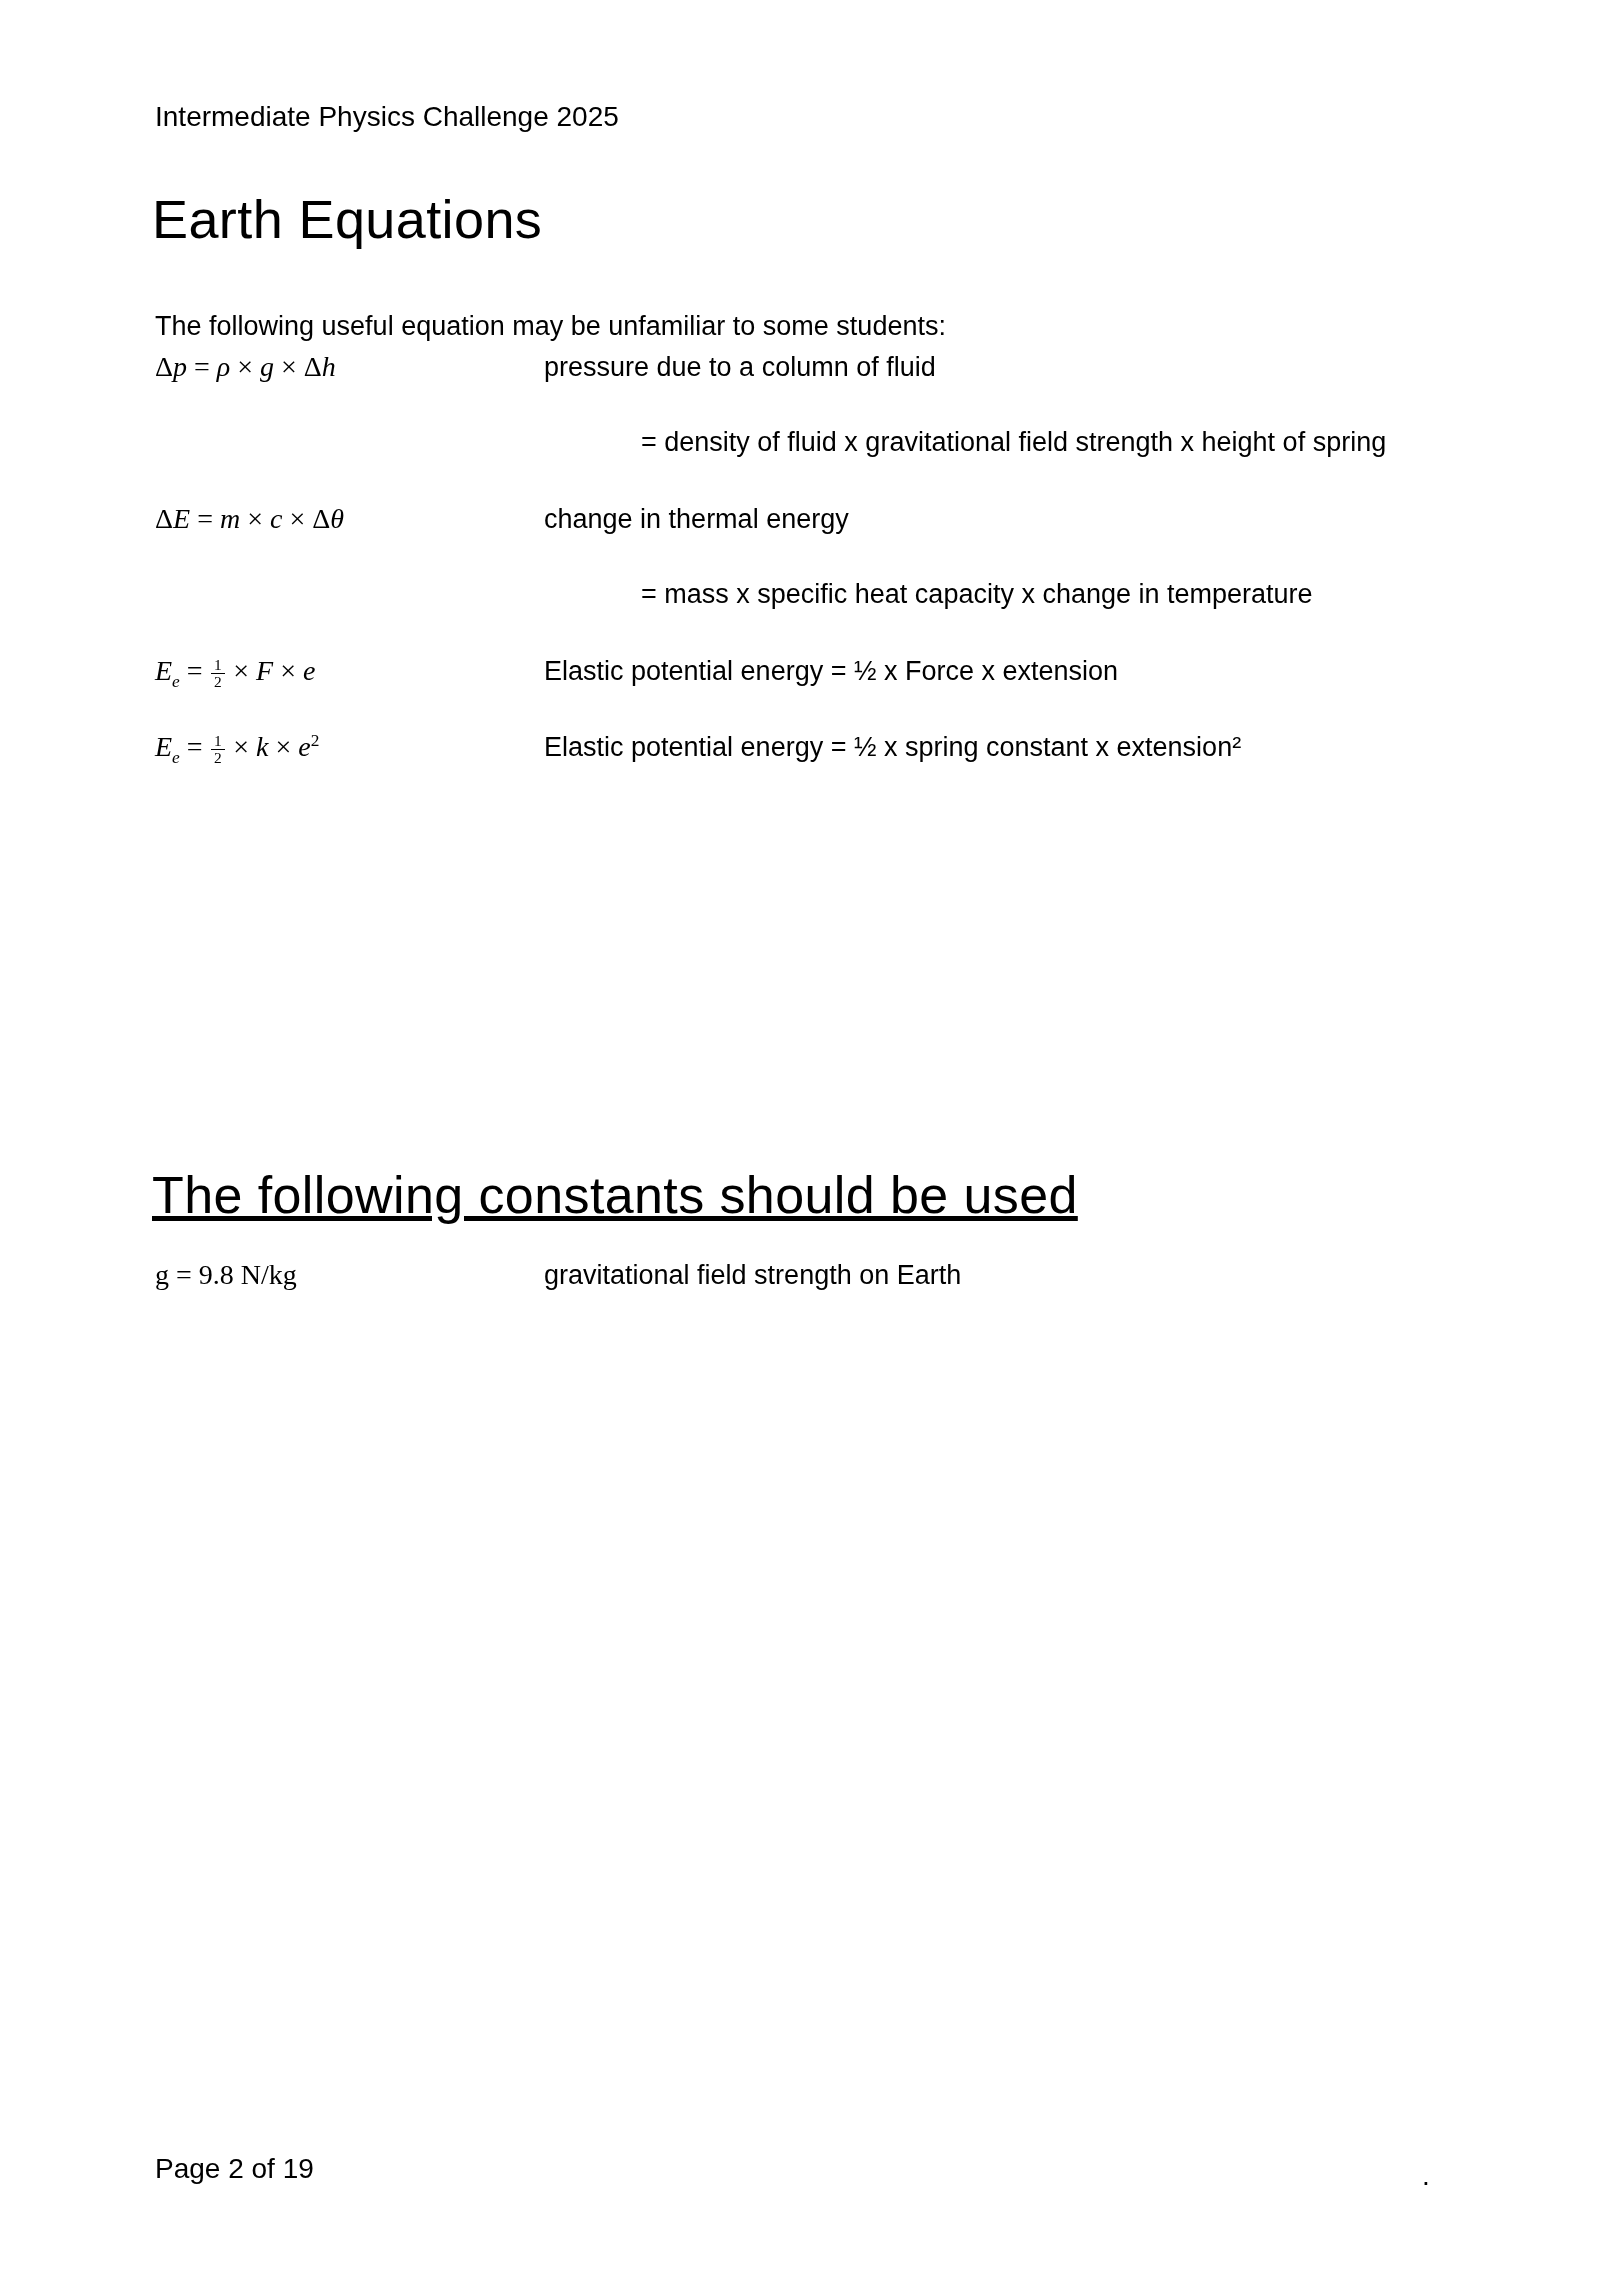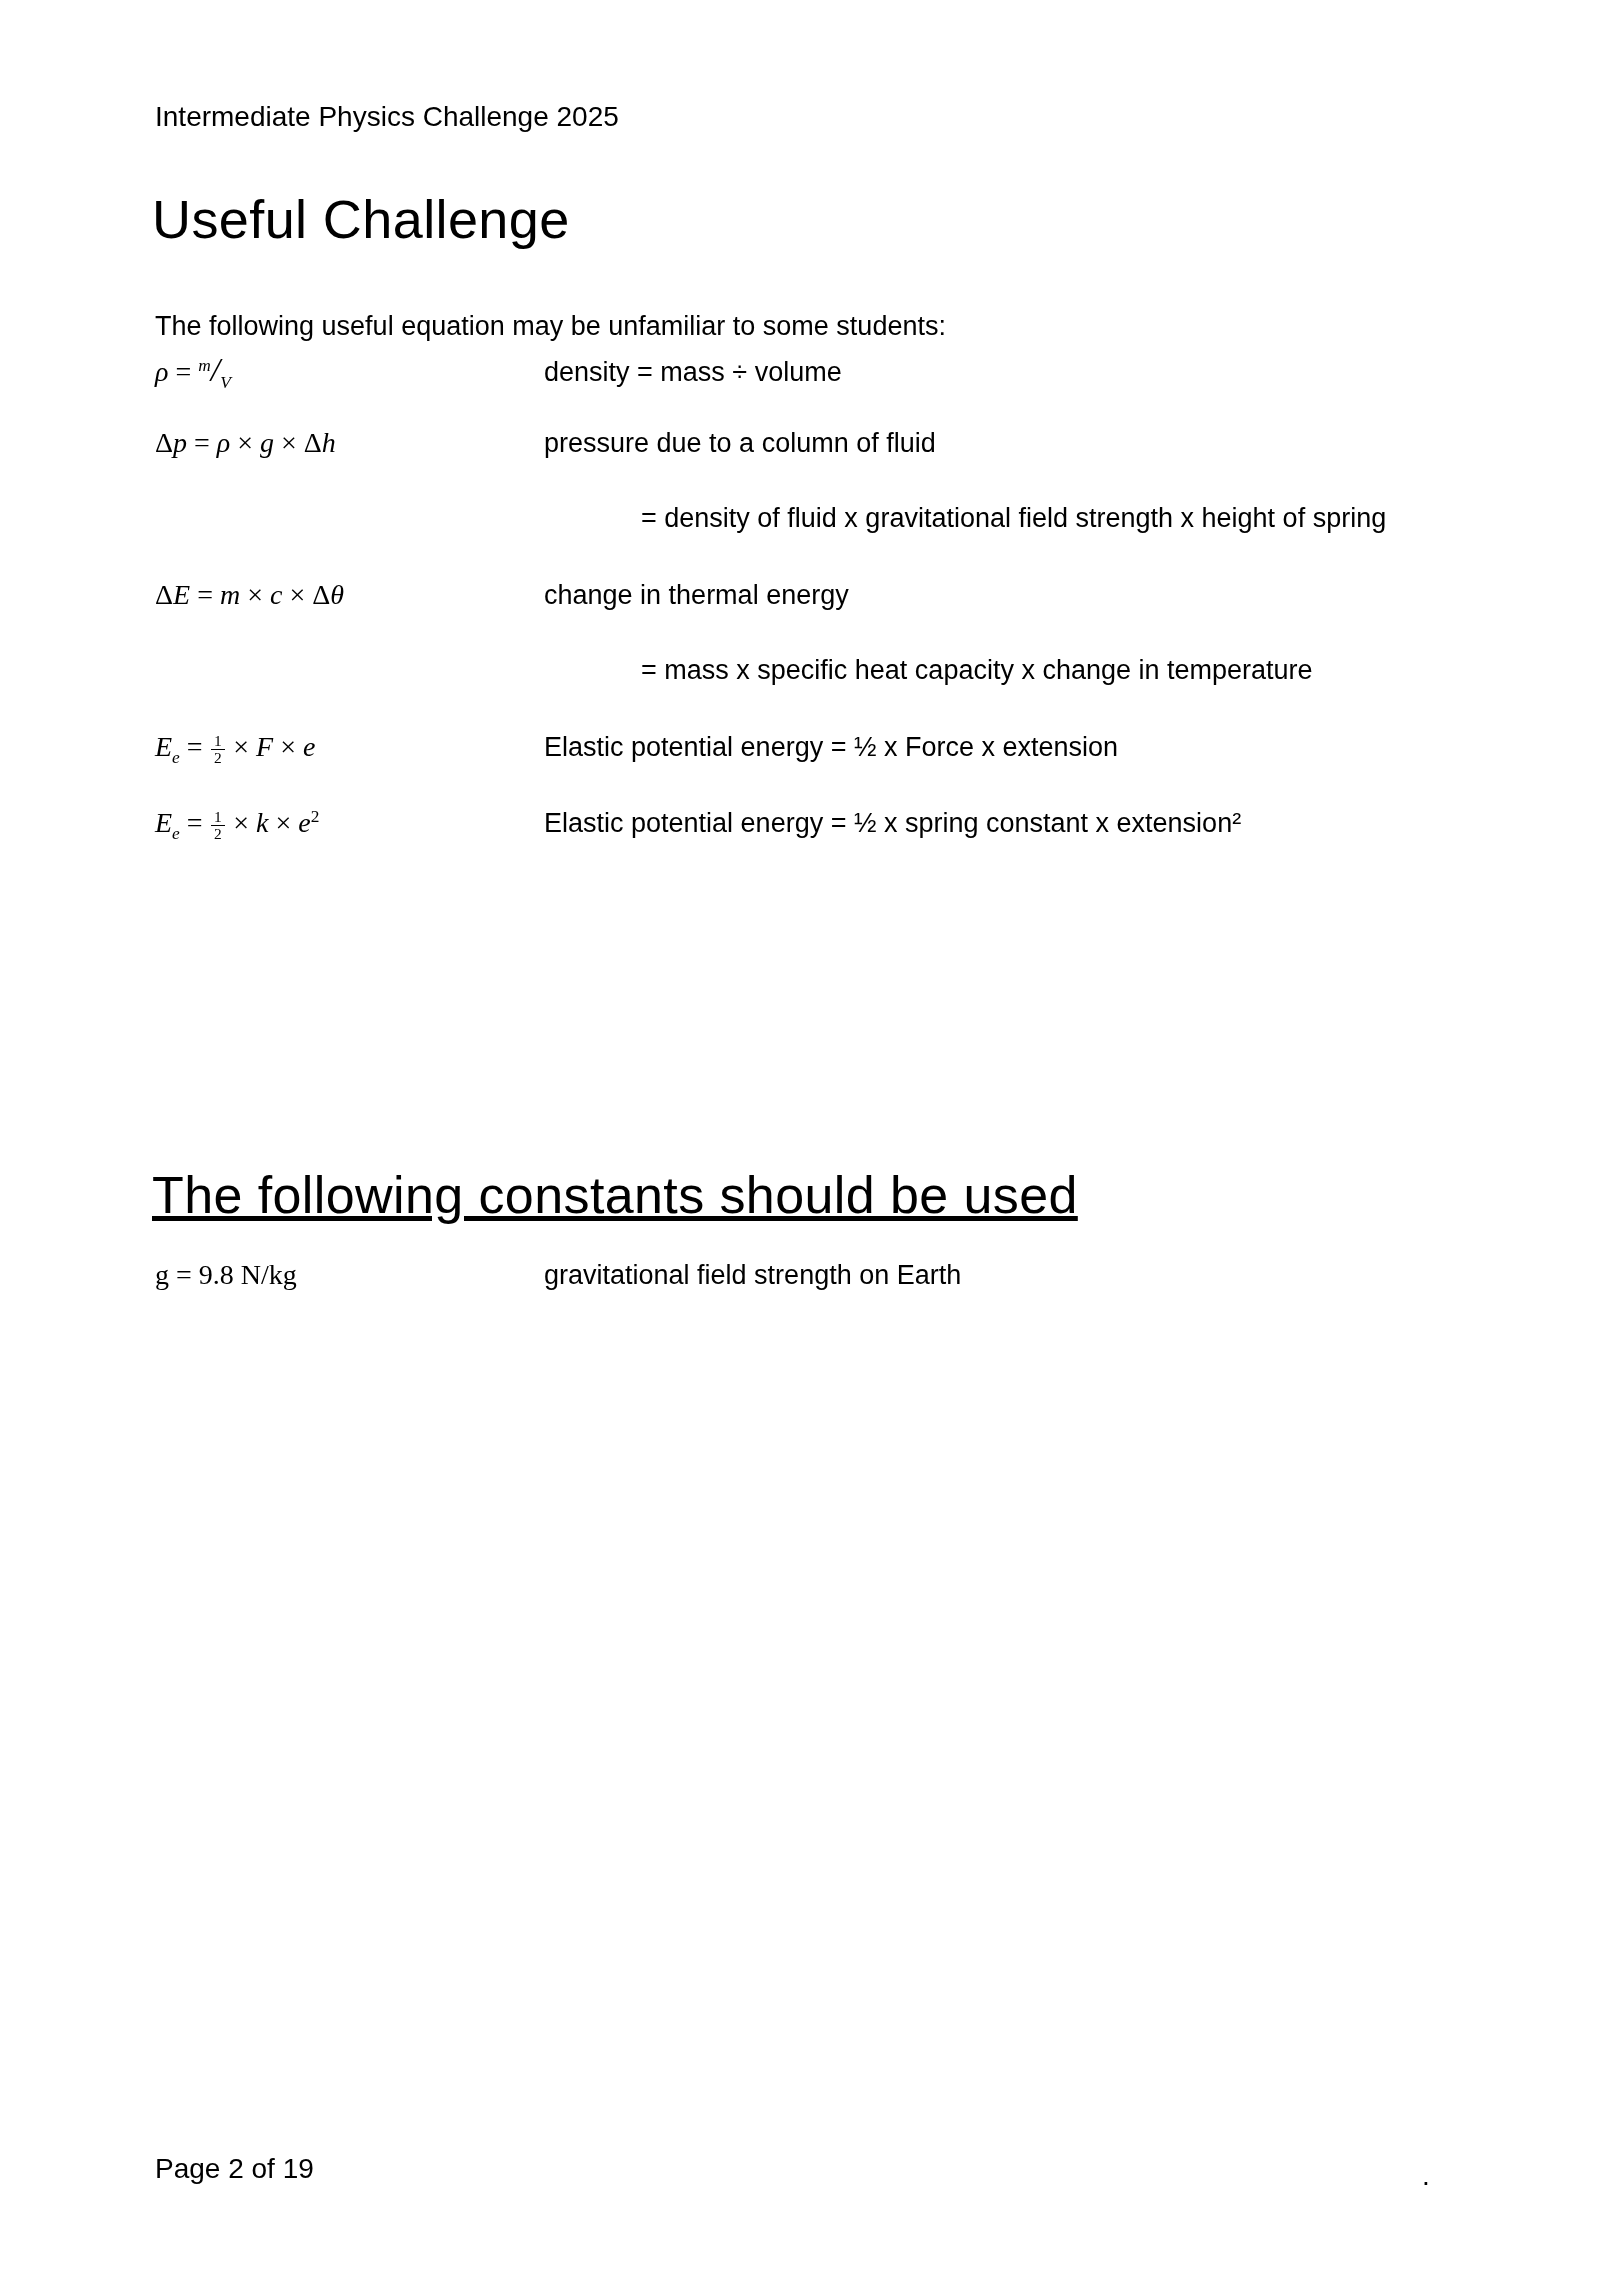--- a/index.html
+++ b/index.html
@@ -111,30 +111,26 @@
     font-size: 28px;
   }
 </style>
 </head>
 <body>
 
 <div class="page">
 
   <div class="doc-header">Intermediate Physics Challenge 2025</div>
 
-  <h1 class="doc-title">Useful Challenge</h1>
+  <h1 class="doc-title">Earth Equations</h1>
 
   <p class="intro">The following useful equation may be unfamiliar to some students:</p>
 
   <div class="equations">
 
-    <div class="eq-row">
-      <span class="eq-math"><span class="tk-i">ρ</span><span class="tk-r"> = </span><span class="tk-supi">m</span><span class="tk-sl">/</span><span class="tk-subi">V</span></span>
-      <span class="eq-desc">density = mass ÷ volume</span>
-    </div>
 
     <div class="eq-row">
       <span class="eq-math"><span class="tk-r">Δ</span><span class="tk-i">p</span><span class="tk-r"> = </span><span class="tk-i">ρ</span><span class="tk-r"> × </span><span class="tk-i">g</span><span class="tk-r"> × Δ</span><span class="tk-i">h</span></span>
       <span class="eq-desc">pressure due to a column of fluid</span>
     </div>
 
     <div class="eq-row">
       <span class="eq-math"></span>
       <span class="eq-desc cont">= density of fluid x gravitational field strength x height of spring</span>
     </div>

